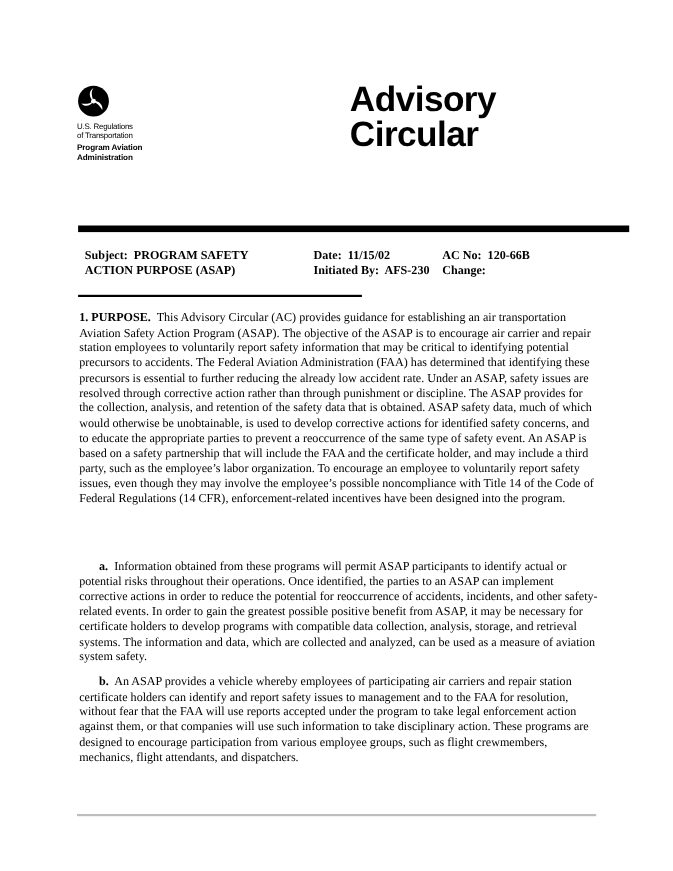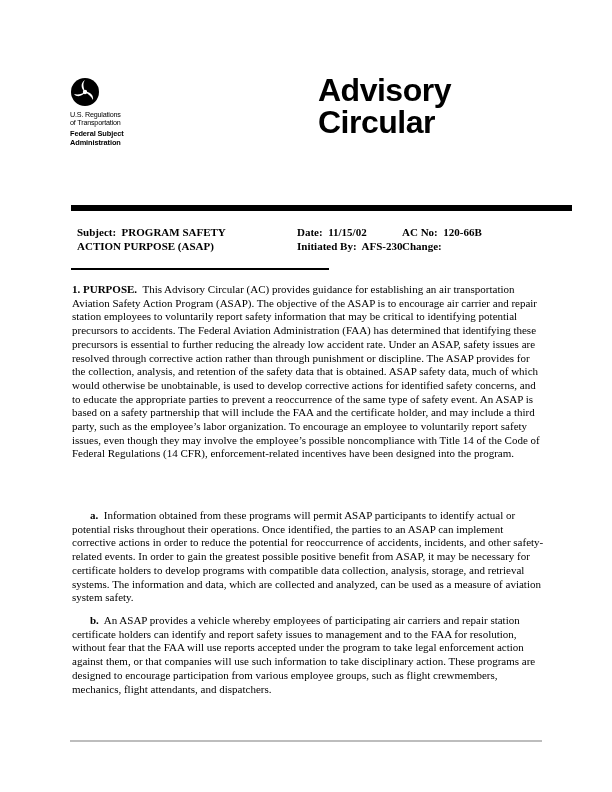--- a/index.html
+++ b/index.html
@@ -57,21 +57,21 @@
     }
     .meta {
       position: absolute;
       top: 226px;
       font-weight: bold;
       font-size: 11px;
       line-height: 13.5px;
       white-space: nowrap;
     }
     .meta-subject { left: 77px; }
-    .meta-date { left: 285px; margin-left: 12px; }
+    .meta-date { left: 285px; }
     .meta-acno { left: 402px; }
     .subject-rule {
       position: absolute;
       left: 71px;
       top: 268px;
       width: 258px;
       height: 2px;
       background: #000;
     }
     .body-text {
@@ -105,21 +105,21 @@
     <path d="M15 15 C 11 12, 10 6, 15 3 C 12 7, 14 11, 15 15 Z" fill="#fff"></path>
     <path d="M15 15 C 19 14, 24 18, 23 23 C 21 19, 18 17, 15 15 Z" fill="#fff"></path>
     <path d="M15 15 C 13 19, 7 21, 4 17 C 8 18, 12 17, 15 15 Z" fill="#fff"></path>
     <circle cx="15" cy="15" r="2.2" fill="#fff"></circle>
   </svg>
   <div class="dept">
     <div>U.S. Regulations</div>
     <div>of Transportation</div>
   </div>
   <div class="agency">
-    <div>Federal Subject</div>
+    <div>Program Aviation</div>
     <div>Administration</div>
   </div>
 </div>
 
 <div class="ac-title">
   <div>Advisory</div>
   <div>Circular</div>
 </div>
 
 <div class="top-bar"></div>

